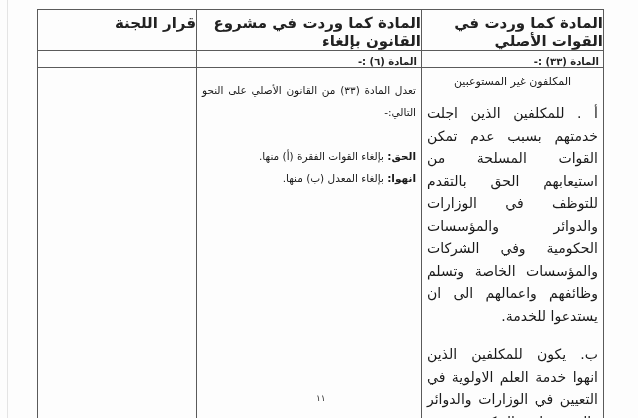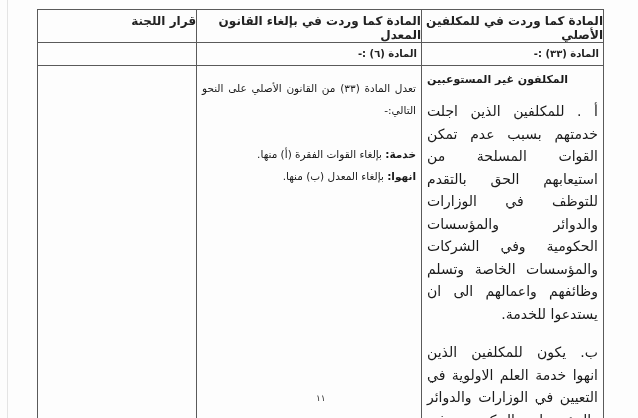--- a/index.html
+++ b/index.html
@@ -12,32 +12,32 @@
       position: absolute; left: 7px; top: 0; width: 1px; height: 418px; background: #e4e4e4;
     }
     table.comp {
       position: absolute; left: 37px; top: 9px; width: 566px;
       border-collapse: collapse; direction: rtl; table-layout: fixed;
     }
     table.comp td, table.comp th {
       border: 1px solid #5a5a5a; vertical-align: top; text-align: right;
     }
     th.hdr {
-      height: 22px; font-size: 12px; font-weight: bold; text-align: center;
+      height: 22px; font-size: 15px; font-weight: bold; text-align: center;
       padding-top: 4px; color: #222;
     }
     td.art {
-      height: 23px; font-size: 10px; font-weight: bold; padding: 5px 4px 0 4px; color: #222;
+      height: 17px; font-size: 10px; font-weight: bold; padding: 5px 4px 0 4px; color: #222;
     }
     td.body-cell { height: 292px; padding: 4px 5px 0 5px; }
     .col-orig { width: 182px; }
     .col-amend { width: 225px; }
     .col-dec { width: 159px; }
     .section-title {
-      font-size: 11px; font-weight: bold; text-align: left; margin-top: 3px; margin-bottom: 14px;
+      font-size: 11px; font-weight: normal; text-align: center; margin-top: 3px; margin-bottom: 14px;
     }
     .para {
       font-size: 14px; line-height: 22.5px; text-align: justify; text-align-last: right;
       direction: rtl;
     }
     .para + .para { margin-top: 16px; }
     .amend-intro { font-size: 10.5px; line-height: 22px; text-align: justify; direction: rtl; margin-top: 7px; }
     .amend-item { font-size: 10.5px; line-height: 22px; direction: rtl; }
     .amend-item b { font-weight: bold; }
     .amend-gap { height: 22px; }
@@ -55,40 +55,40 @@
   <div class="scan-edge"></div>
 
   <table class="comp">
     <colgroup>
       <col class="col-orig">
       <col class="col-amend">
       <col class="col-dec">
     </colgroup>
     <tbody>
         <tr>
-      <th class="hdr">المادة كما وردت في للمكلفين الأصلي</th>
-      <th class="hdr">المادة كما وردت في بإلغاء القانون المعدل</th>
+      <th class="hdr">المادة كما وردت في القوات الأصلي</th>
+      <th class="hdr">المادة كما وردت في مشروع القانون بإلغاء</th>
       <th class="hdr">قرار اللجنة</th>
     </tr>
     <tr>
       <td class="art">المادة (٣٣) :-</td>
       <td class="art">المادة (٦) :-</td>
       <td class="art"></td>
     </tr>
     <tr>
       <td class="body-cell">
         <div class="section-title">المكلفون غير المستوعبين</div>
         <div class="para">أ . للمكلفين الذين اجلت خدمتهم بسبب عدم تمكن القوات المسلحة من استيعابهم الحق بالتقدم للتوظف في الوزارات والدوائر والمؤسسات الحكومية وفي الشركات والمؤسسات الخاصة وتسلم وظائفهم واعمالهم الى ان يستدعوا للخدمة.</div>
         <div class="para">ب. يكون للمكلفين الذين انهوا خدمة العلم الاولوية في التعيين في الوزارات والدوائر والمؤسسات الحكومية وفي الشركات والمؤسسات الخاصة.</div>
       </td>
       <td class="body-cell">
         <div class="amend-intro">تعدل المادة (٣٣) من القانون الأصلي على النحو التالي:-</div>
         <div class="amend-gap"></div>
         <div class="amend-item">
-          <b>خدمة:</b><span> بإلغاء القوات الفقرة (أ) منها.</span>
+          <b>الحق:</b><span> بإلغاء القوات الفقرة (أ) منها.</span>
         </div>
         <div class="amend-item">
           <b>انهوا:</b><span> بإلغاء المعدل (ب) منها.</span>
         </div>
       </td>
       <td class="body-cell"></td>
     </tr>
   </tbody>
     </table>
 

